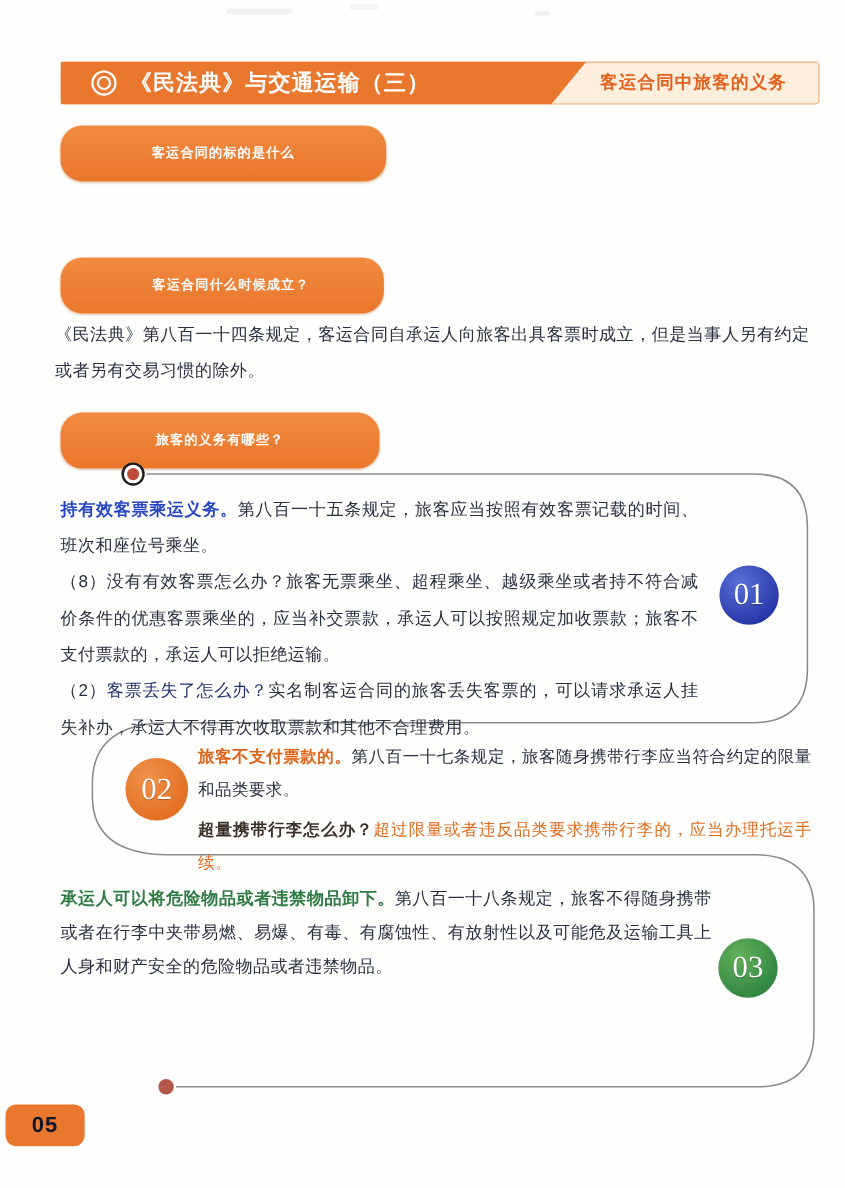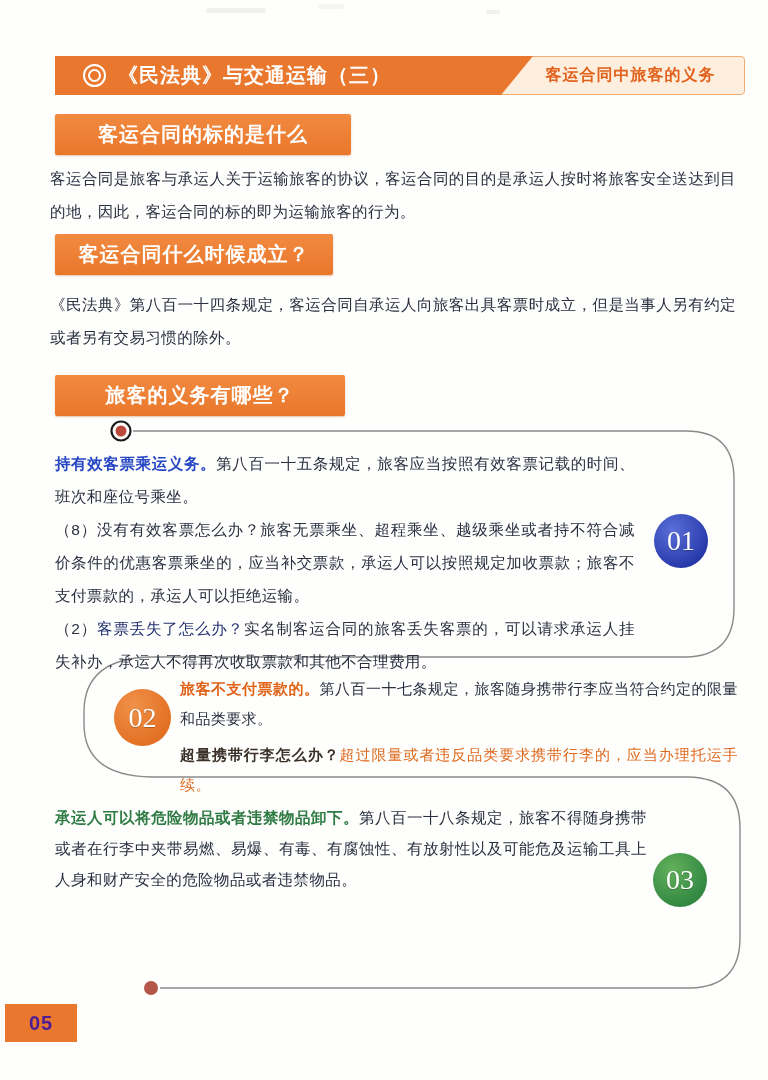--- a/index.html
+++ b/index.html
@@ -31,28 +31,28 @@
   }
   .banner-left-title{font-size:20px;font-weight:bold;margin-left:12px;letter-spacing:1px;white-space:nowrap;}
   .banner-right-title{
     position:absolute;right:6px;top:0;height:36px;width:215px;
     display:flex;align-items:center;justify-content:center;
     color:#e2611c;font-size:16px;font-weight:bold;letter-spacing:1px;white-space:nowrap;
   }
 
   
   .pill{
-    position:absolute;left:55px;height:41px;border-radius:2px;
+    position:absolute;left:55px;height:51px;border-radius:20px;
     background:linear-gradient(180deg,#f18a40,#e9772b);
-    color:#ffffff;font-size:20px;font-weight:bold;letter-spacing:1px;
+    color:#ffffff;font-size:12px;font-weight:bold;letter-spacing:1px;
     display:flex;align-items:center;justify-content:center;
     box-shadow:0 1px 2px rgba(180,90,20,.35);white-space:nowrap;
   }
   #pill-1{top:114px;width:296px;}
-  #pill-2{top:234px;width:278px;}
+  #pill-2{top:234px;width:278px;padding-left:16px;}
   #pill-3{top:375px;width:290px;}
 
   
   .para{
     position:absolute;color:#2a3040;font-size:15.5px;line-height:33px;
     letter-spacing:.4px;text-align:justify;
   }
   #para-1{left:50px;top:162px;width:686px;}
   #para-2{left:50px;top:288px;width:686px;}
 
@@ -79,43 +79,42 @@
     color:#ffffff;font-size:28px;font-family:"Liberation Serif","DejaVu Serif",serif;
     text-shadow:0 1px 1px rgba(0,0,0,.25);
   }
   #num-01{left:654px;top:514px;background:radial-gradient(circle at 35% 30%,#5a6fd8,#2638a8 75%);}
   #num-02{left:114px;top:689px;width:57px;height:57px;background:radial-gradient(circle at 35% 30%,#f0914a,#e26f22 75%);}
   #num-03{left:653px;top:853px;background:radial-gradient(circle at 35% 30%,#63b05b,#2e8540 78%);}
 
   
   .page-num{
     position:absolute;left:5px;top:1004px;width:72px;height:38px;background:#e9782e;
-    color:#4c1d95;font-size:20px;font-weight:bold;letter-spacing:1px;
-    display:flex;align-items:center;justify-content:center;
+    color:#0f172a;font-size:20px;font-weight:bold;letter-spacing:1px;
+    display:flex;align-items:center;justify-content:center;border-radius:10px;
   }
 </style>
 </head>
 <body>
 
 <div class="page">
 
   <div class="smudge" style="left:206px;top:8px;width:60px;height:5px;"></div>
   <div class="smudge" style="left:486px;top:10px;width:14px;height:4px;"></div>
   <div class="smudge" style="left:318px;top:4px;width:26px;height:5px;opacity:.35;"></div>
 
   <div class="banner">
     <div class="banner-left">
       <span class="ring-icon"></span>
       <span class="banner-left-title">《民法典》与交通运输（三）</span>
     </div>
     <div class="banner-right-title">客运合同中旅客的义务</div>
   </div>
 
   <div class="pill" id="pill-1">客运合同的标的是什么</div>
-  <div class="para" id="para-1">客运合同是旅客与承运人关于运输旅客的协议，客运合同的目的是承运人按时将旅客安全送达到目的地，因此，客运合同的标的即为运输旅客的行为。</div>
 
   <div class="pill" id="pill-2">客运合同什么时候成立？</div>
   <div class="para" id="para-2">《民法典》第八百一十四条规定，客运合同自承运人向旅客出具客票时成立，但是当事人另有约定或者另有交易习惯的除外。</div>
 
   <div class="pill" id="pill-3">旅客的义务有哪些？</div>
 
   <svg id="decor-svg" viewBox="0 0 768 1080" xmlns="http://www.w3.org/2000/svg">
     <path d="M 133 431 H 686 Q 734 431 734 479 V 608 Q 734 656 686 657 H 152 Q 84 658 84 712 V 724 Q 84 776 152 777 H 688 Q 740 778 740 828 V 938 Q 740 987 690 988 H 160" fill="none" stroke="#8a8a8a" stroke-width="1.4"></path>
     <circle cx="121" cy="431" r="9.5" fill="#ffffff" stroke="#1c1c1c" stroke-width="2.2"></circle>
     <circle cx="121" cy="431" r="5.5" fill="#bb4a3a"></circle>

